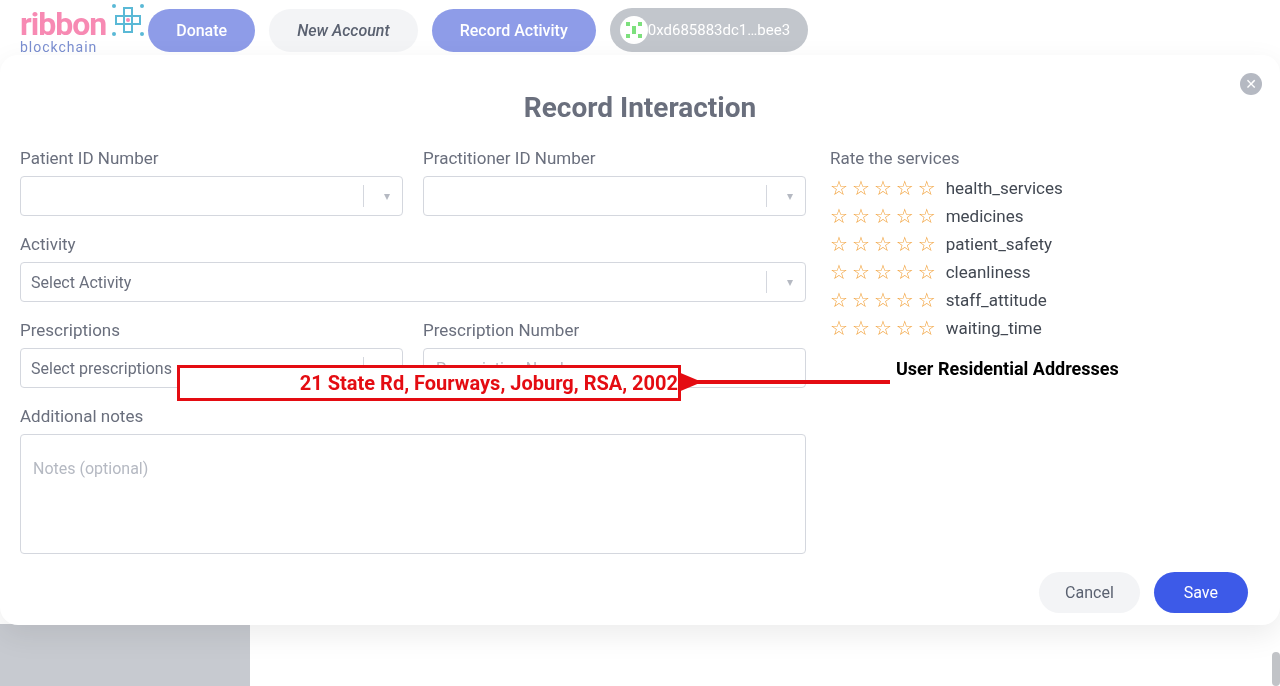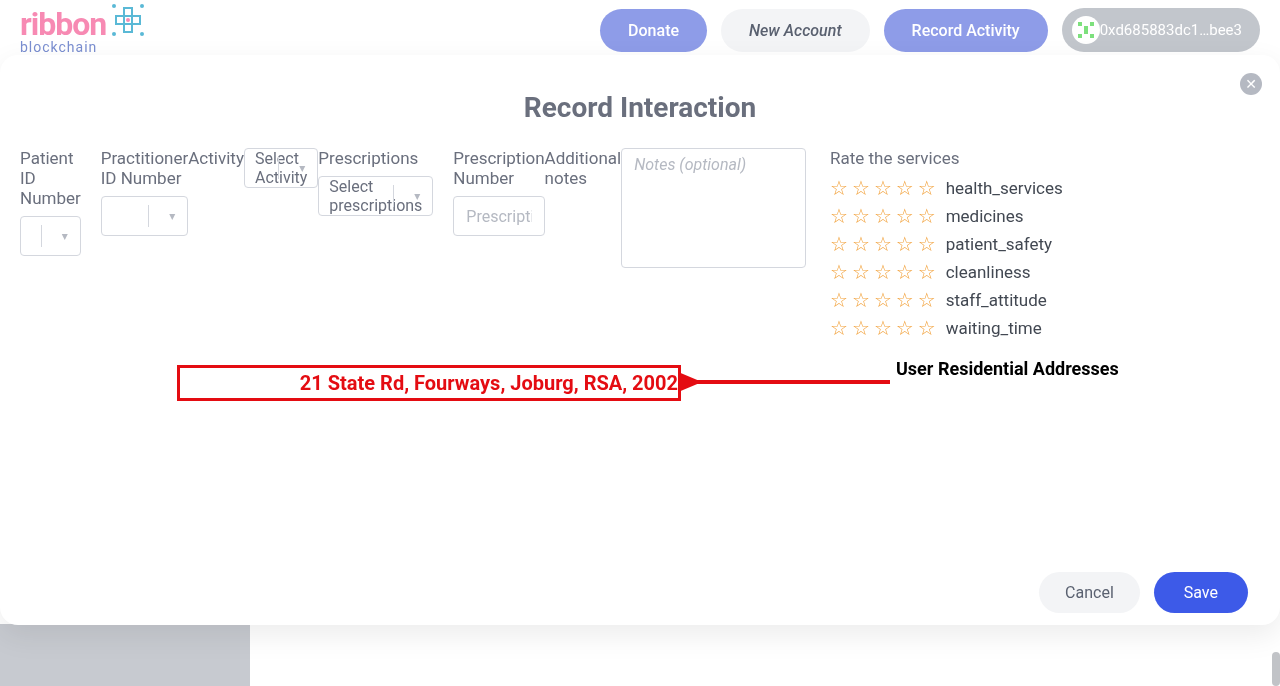--- a/index.html
+++ b/index.html
@@ -11,21 +11,21 @@
     body {
       width: 1280px;
       height: 686px;
       background: #fff;
       position: relative;
       overflow: hidden;
     }
     .header {
       display: flex;
       align-items: center;
-      justify-content: space-between;
+      justify-content: flex-start;
       padding: 10px 20px;
       height: 60px;
     }
     .logo-area {
       display: flex;
       align-items: center;
     }
     .logo-text {
       font-size: 32px;
       font-weight: 700;
@@ -121,21 +121,21 @@
       margin-top: 18px;
       margin-bottom: 24px;
     }
     .form-grid {
       display: flex;
       gap: 24px;
     }
     .form-left {
       flex: 1;
       display: flex;
-      flex-direction: row;
+      flex-direction: column;
     }
     .form-right {
       width: 430px;
     }
     .two-col {
       display: flex;
       gap: 20px;
     }
     .two-col > div {
       flex: 1;
@@ -183,27 +183,26 @@
       font-size: 16px;
       width: 100%;
       margin-bottom: 18px;
     }
     .text-input::placeholder {
       color: #b5b9c2;
     }
     .textarea {
       border: 1px solid #d4d7de;
       border-radius: 4px;
-      padding: 6px 12px;
+      padding: 24px 12px;
       font-size: 16px;
       width: 100%;
       height: 120px;
       resize: none;
       font-family: inherit;
-      font-style: italic;
     }
     .textarea::placeholder {
       color: #b5b9c2;
     }
     .rating-row {
       display: flex;
       align-items: center;
       gap: 4px;
       margin-bottom: 4px;
       font-size: 17px;

